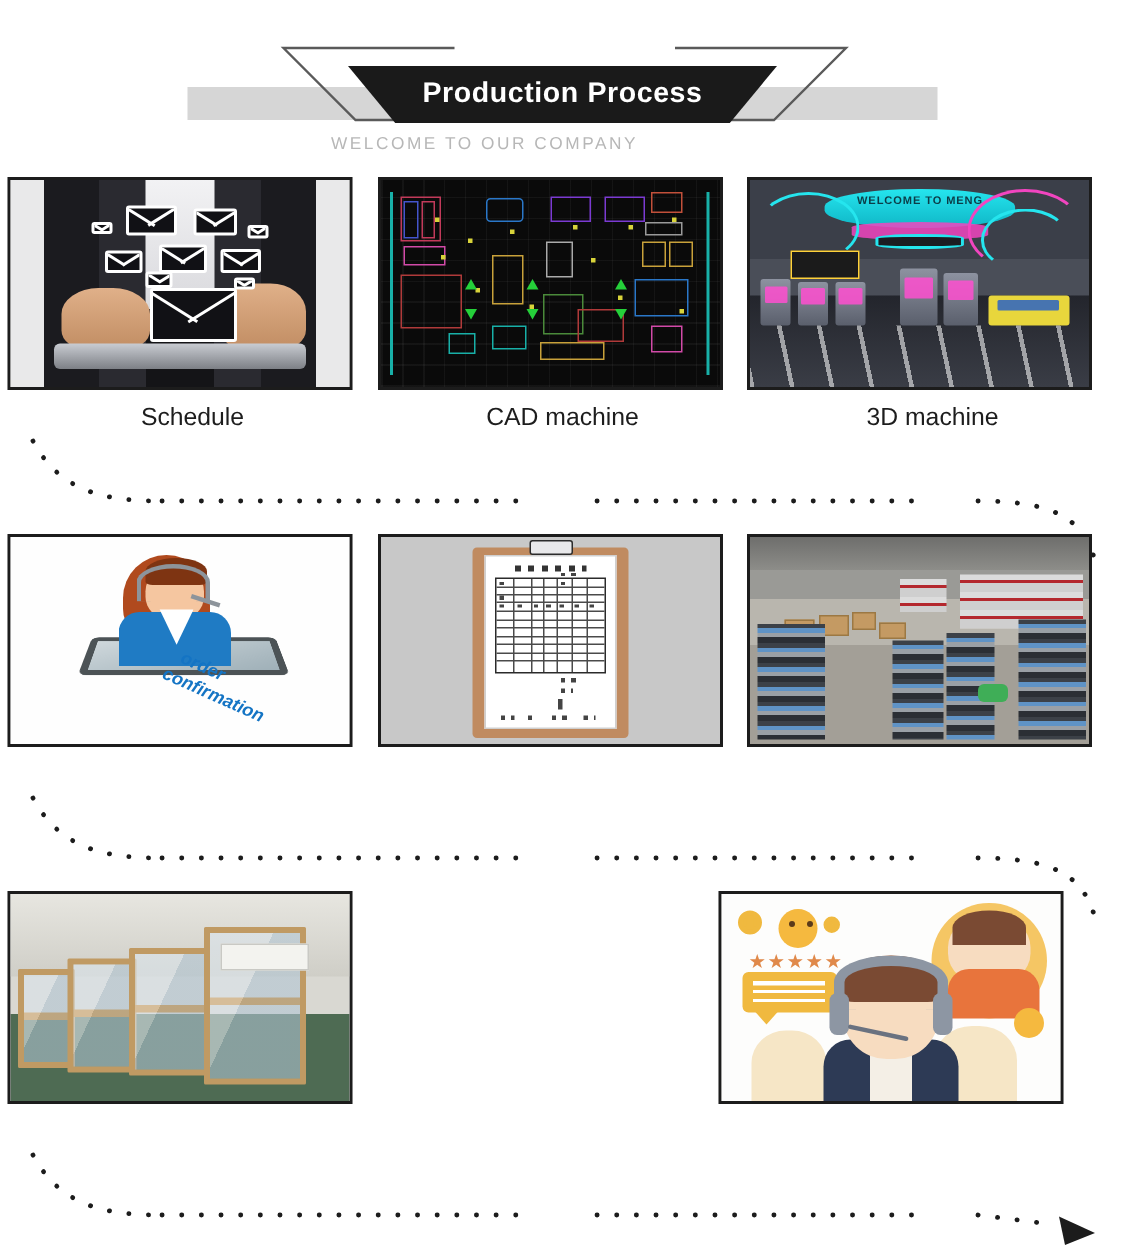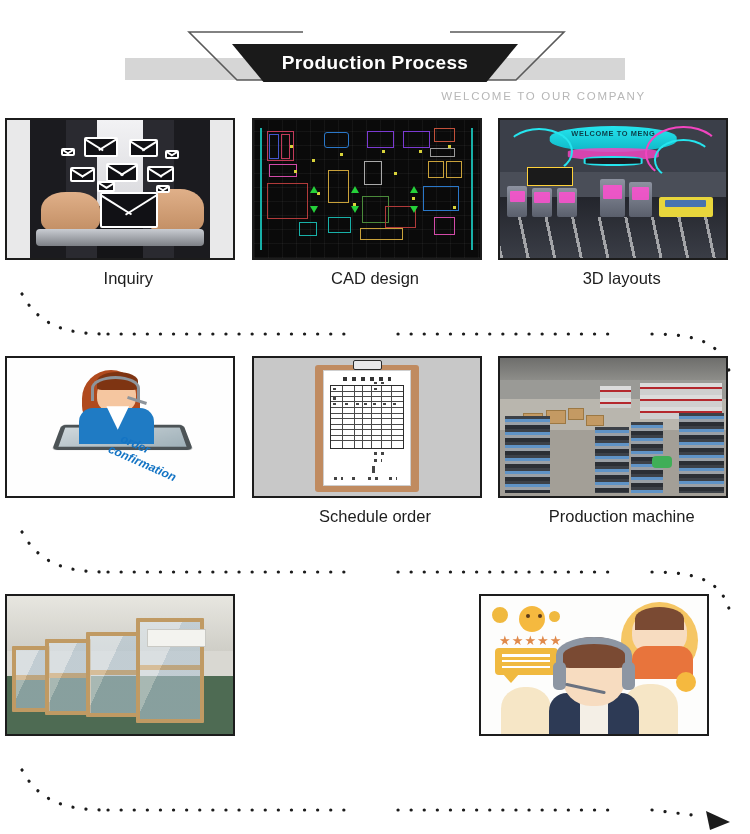--- a/index.html
+++ b/index.html
@@ -46,21 +46,21 @@
     color: #ffffff;
     font-size: 19px;
     font-weight: bold;
     letter-spacing: 0.4px;
     white-space: nowrap;
   }
   .hdr-sub {
     position: absolute;
     left: 0; top: 90px;
     width: 646px;
-    text-align: right;
+    text-align: center;
     color: #b7b7b7;
     font-size: 11.5px;
     letter-spacing: 1.7px;
   }
 
   
   .rows { position: absolute; left: 0; top: 118px; width: 750px; }
   .row { position: relative; width: 750px; height: 238px; }
   .row .cells {
     position: absolute;
@@ -316,21 +316,21 @@
                   <i></i>
                 </div>
               <div class="env" style="left:70%;top:22%;width:6%;height:6%;">
                   <i></i>
                 </div>
               <div class="env" style="left:66%;top:47%;width:6%;height:6%;">
                   <i></i>
                 </div>
             </div>
           </div>
-          <div class="caption">Inquiry</div>
+          <div class="caption">Schedule</div>
         </div>
 
         <div class="cell">
           <div class="thumb">
             <div class="art">
               <div class="cad-bg"></div>
               <div class="cadbox" style="left:3%;top:6%;width:2px;height:88%;border-color:#18b0a8;"></div>
               <div class="cadbox" style="right:3%;top:6%;width:2px;height:88%;border-color:#18b0a8;"></div>
               <div class="cadbox" style="left:6%;top:8%;width:12%;height:22%;border-color:#c23a5a;"></div>
               <div class="cadbox" style="left:7%;top:10%;width:4%;height:18%;border-color:#4455cc;"></div>
@@ -366,21 +366,21 @@
               <div class="caddot" style="left:86%;top:18%;"></div>
                 <div class="caddot" style="left:88%;top:62%;"></div>
               <div class="cadtri" style="left:25%;top:48%;border-bottom:7px solid #25d03a;"></div>
               <div class="cadtri" style="left:25%;top:62%;border-top:7px solid #25d03a;"></div>
               <div class="cadtri" style="left:43%;top:48%;border-bottom:7px solid #25d03a;"></div>
               <div class="cadtri" style="left:43%;top:62%;border-top:7px solid #25d03a;"></div>
               <div class="cadtri" style="left:69%;top:48%;border-bottom:7px solid #25d03a;"></div>
               <div class="cadtri" style="left:69%;top:62%;border-top:7px solid #25d03a;"></div>
             </div>
           </div>
-          <div class="caption">CAD design</div>
+          <div class="caption">CAD machine</div>
         </div>
 
         <div class="cell">
           <div class="thumb">
             <div class="art">
               <div class="d3-bg"></div>
               <div class="d3-floor"></div>
               <div class="d3-sign">
                 <div class="d3-signtxt">WELCOME TO MENG</div>
               </div>
@@ -404,21 +404,21 @@
                 </div>
               <div class="d3-mc" style="left:57%;width:10%;height:25%;">
                   <span></span>
                 </div>
               <div class="d3-mc" style="left:70%;width:24%;height:14%;background:#e8d63c;">
                   <span style="background:#2a63c4;"></span>
                 </div>
               <div class="d3-lanes"></div>
             </div>
           </div>
-          <div class="caption">3D layouts</div>
+          <div class="caption">3D machine</div>
         </div>
       </div>
 
       <div class="connector">
         <svg viewBox="0 0 750 68" preserveAspectRatio="none">
           <path class="dotline" d="M 22,6 C 40,40 70,46 108,46"></path>
           <path class="dotline" d="M 108,46 L 352,46"></path>
           <path class="dotline" d="M 398,46 L 608,46"></path>
           <path class="dotline" d="M 652,46 C 700,46 722,56 730,86"></path>
           <g>1</g>
@@ -489,42 +489,40 @@
                 <div class="so-blk" style="left:58%;top:71%;width:14%;height:2.4%;"></div>
                 <div class="so-blk" style="left:58%;top:77%;width:10%;height:2.4%;"></div>
                 <div class="so-blk" style="left:56%;top:83%;width:4%;height:6%;"></div>
                 <div class="so-blk" style="left:12%;top:93%;width:10%;height:2.4%;"></div>
                 <div class="so-blk" style="left:33%;top:93%;width:5%;height:2.4%;"></div>
                 <div class="so-blk" style="left:52%;top:93%;width:12%;height:2.4%;"></div>
                 <div class="so-blk" style="left:76%;top:93%;width:9%;height:2.4%;"></div>
               </div>
             </div>
           </div>
-          <div class="caption">Schedule order</div>
         </div>
 
         <div class="cell">
           <div class="thumb">
             <div class="art">
               <div class="pm-bg"></div>
               <div class="pm-ceiling"></div>
               <div class="pm-rack" style="left:62%;top:18%;width:36%;height:26%;"></div>
               <div class="pm-rack" style="left:44%;top:20%;width:14%;height:16%;"></div>
               <div class="pm-box" style="left:20%;top:38%;width:9%;height:10%;"></div>
               <div class="pm-box" style="left:30%;top:36%;width:7%;height:9%;"></div>
               <div class="pm-box" style="left:38%;top:41%;width:8%;height:8%;"></div>
               <div class="pm-box" style="left:10%;top:40%;width:9%;height:11%;"></div>
               <div class="pm-stack" style="left:2%;width:20%;height:56%;"></div>
               <div class="pm-stack" style="left:42%;width:15%;height:48%;"></div>
               <div class="pm-stack" style="left:58%;width:14%;height:52%;"></div>
               <div class="pm-stack" style="right:1%;width:20%;height:58%;"></div>
               <div class="pm-green" style="left:67%;bottom:20%;width:9%;height:9%;"></div>
             </div>
           </div>
-          <div class="caption">Production machine</div>
         </div>
       </div>
 
       <div class="connector">
         <svg viewBox="0 0 750 68" preserveAspectRatio="none">
           <path class="dotline" d="M 22,6 C 40,40 70,46 108,46"></path>
           <path class="dotline" d="M 108,46 L 352,46"></path>
           <path class="dotline" d="M 398,46 L 608,46"></path>
           <path class="dotline" d="M 652,46 C 700,46 722,56 730,86"></path>
           <g>4</g>

